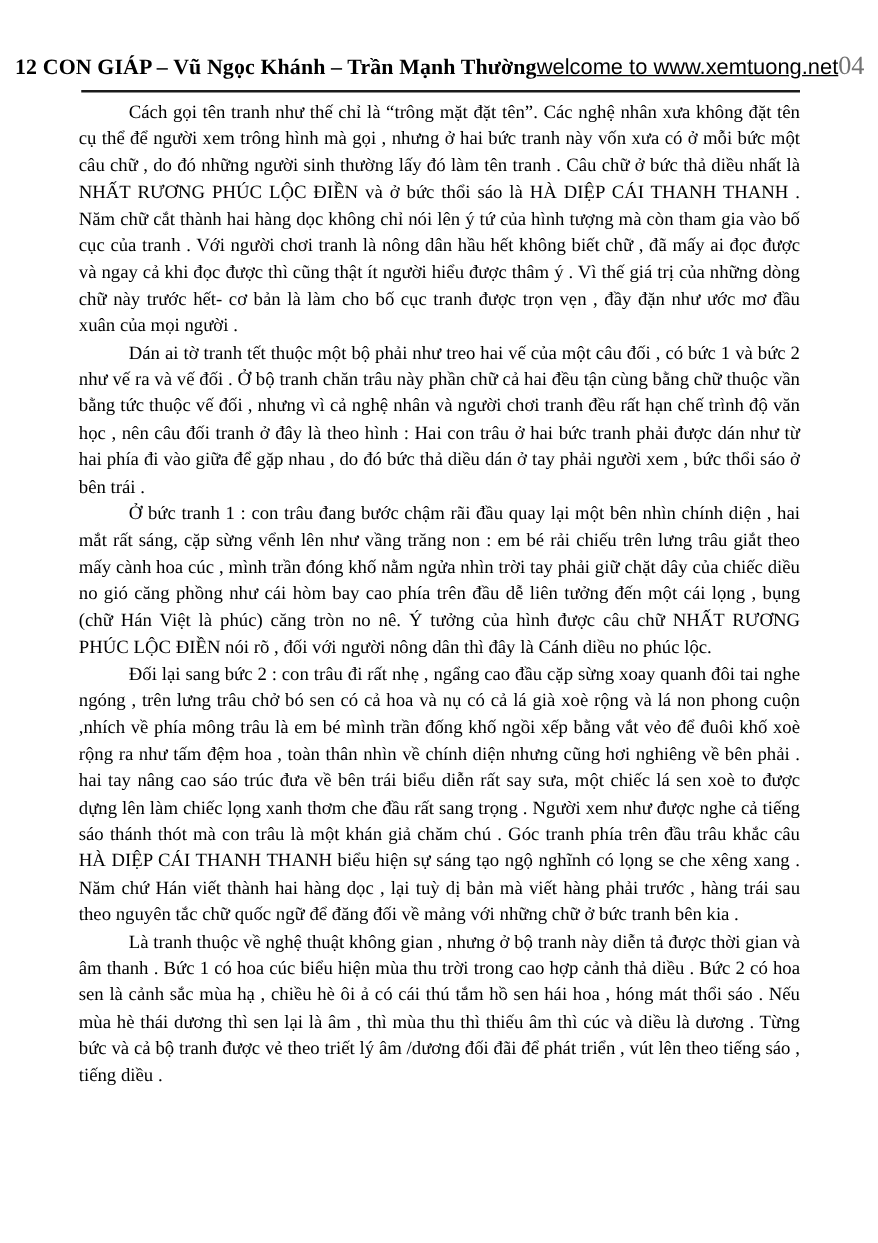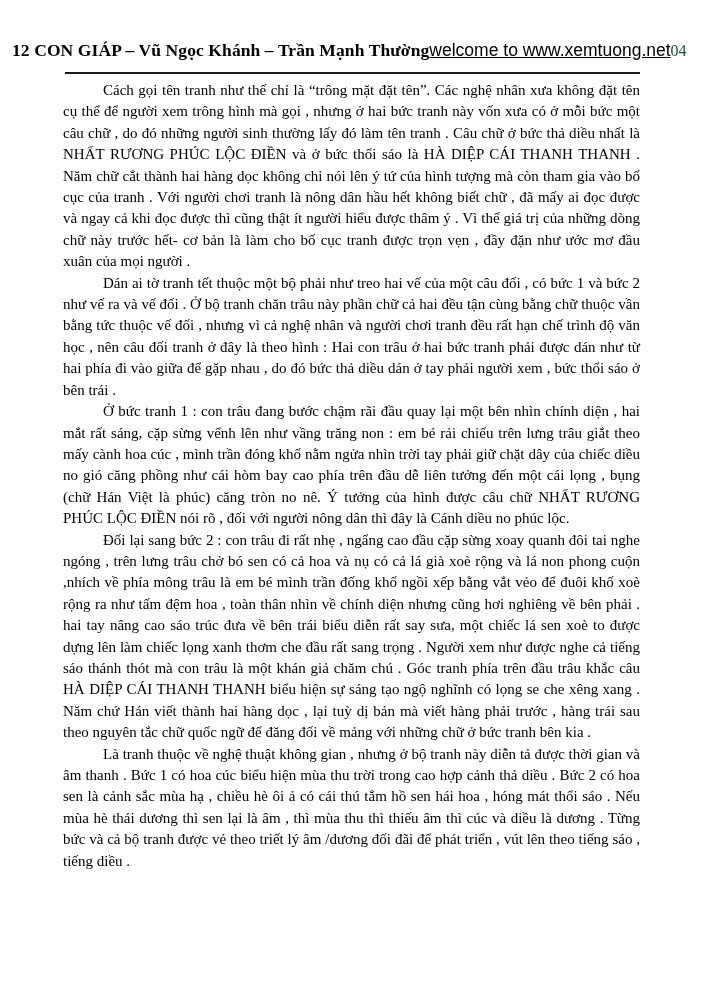--- a/index.html
+++ b/index.html
@@ -41,22 +41,22 @@
   }
   .header-link {
     font-family: "Liberation Sans", sans-serif;
     font-size: 17.5px;
     color: #000000;
     text-decoration: underline;
     cursor: pointer;
   }
   .header-pagenum {
     font-family: "Liberation Serif", serif;
-    font-size: 16px;
-    color: #14532d;
+    font-size: 21px;
+    color: #737373;
   }
   .header-rule {
     position: absolute;
     top: 72px;
     left: 65px;
     width: 575px;
     height: 2px;
     background: #1a1a1a;
   }
   

